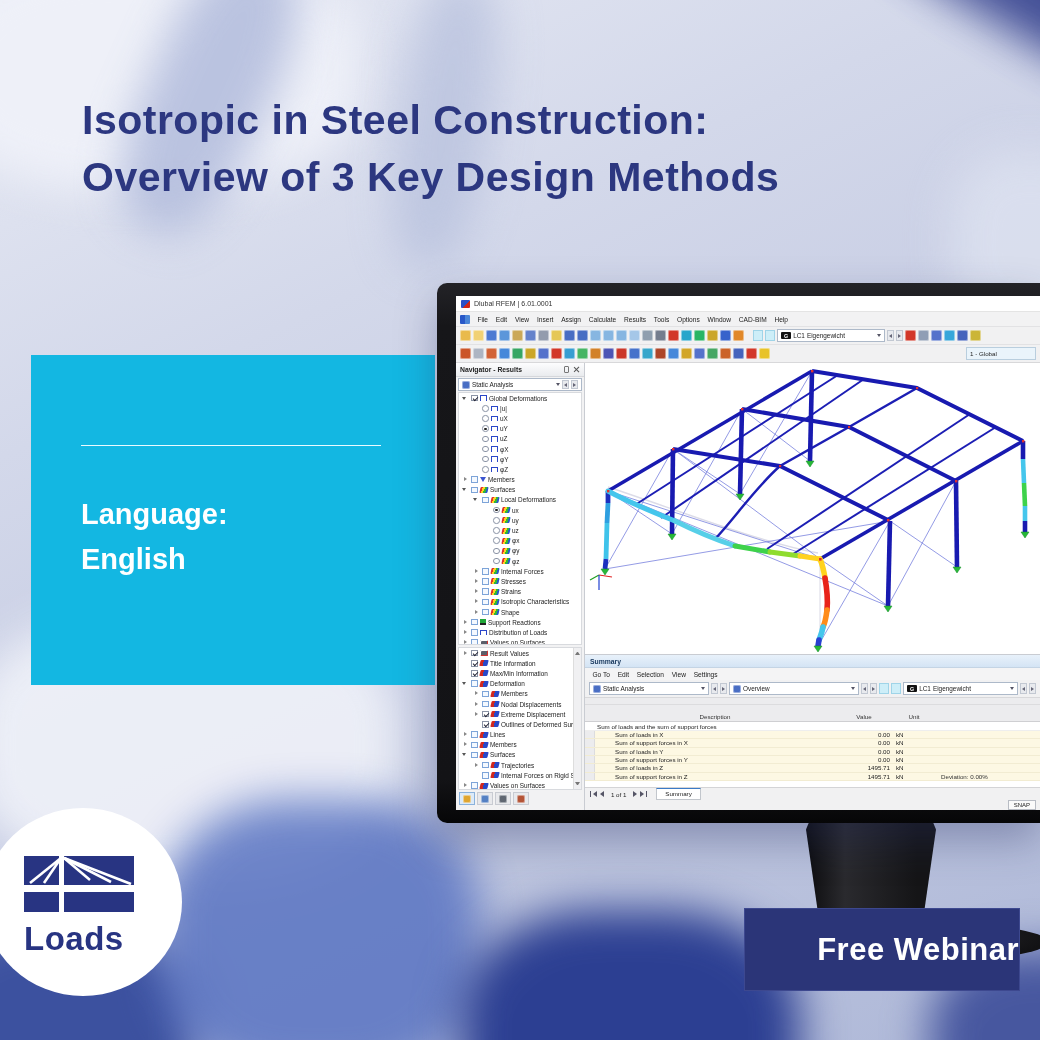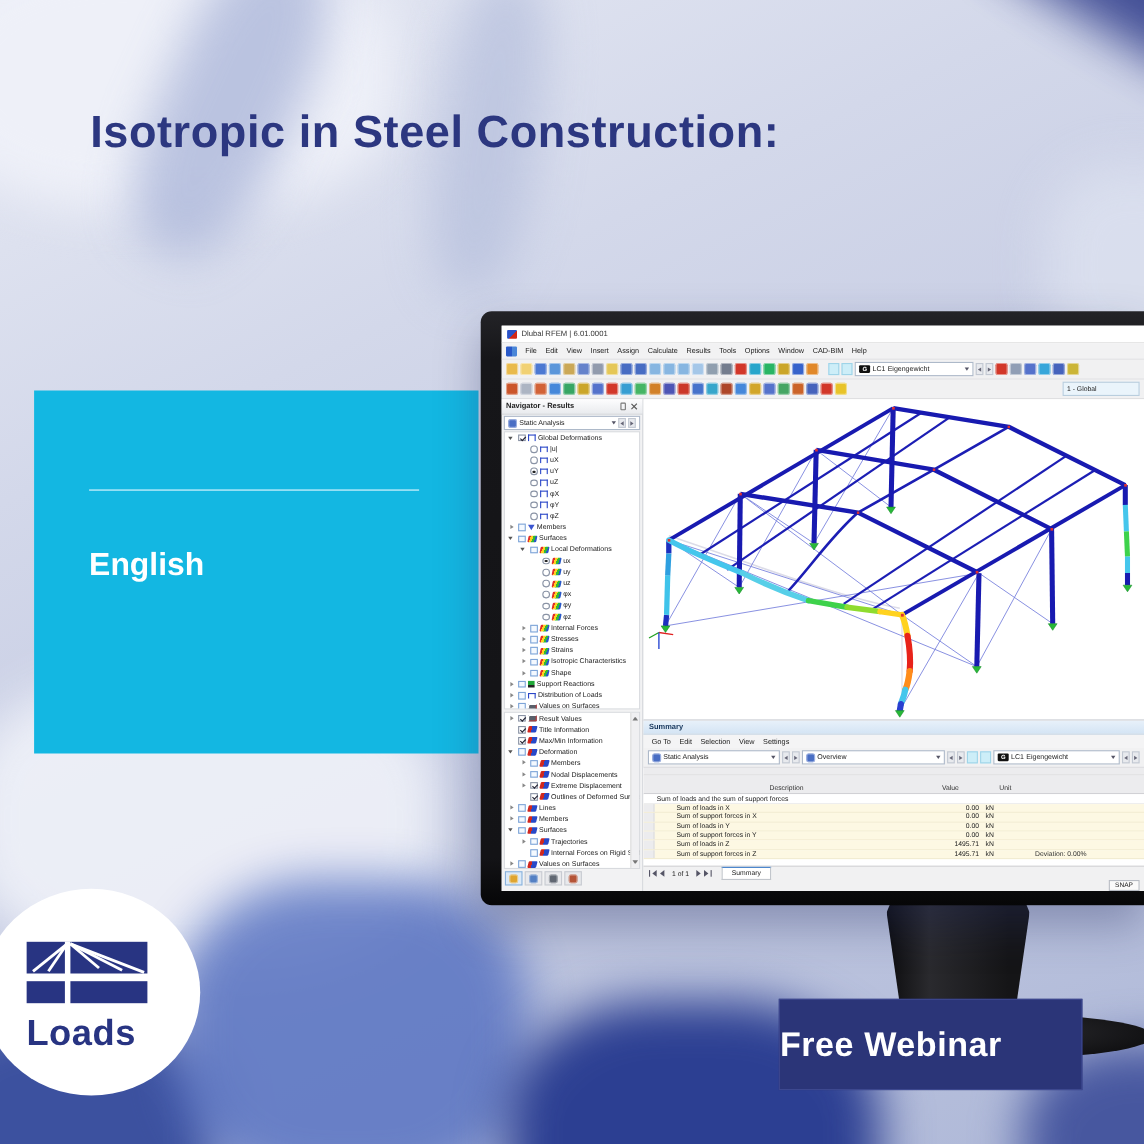--- a/index.html
+++ b/index.html
@@ -159,22 +159,22 @@
   .statusbar { height:10px; background:#f1f1f2; display:flex; justify-content:flex-end; align-items:center; padding-right:4px; }
   .snap { border:1px solid #b8bcc4; background:#fafafa; font-size:6px; padding:0 5px; line-height:8px; }
 
   
   .logo-circle { position:absolute; left:-16px; top:808px; width:198px; height:188px; border-radius:50%;
     background:#fff; }
   .logo-art { position:absolute; left:40px; top:48px; }
   .logo-word { position:absolute; left:40px; top:112px; color:#283482; font-size:33px; font-weight:bold; letter-spacing:.5px; }
 
   
-  .cta { position:absolute; left:708px; top:908px; width:276px; height:83px; background:#2b3578;
-    display:flex; align-items:center; justify-content:flex-start; border:1px solid #3d488f; }
+  .cta { position:absolute; left:744px; top:908px; width:276px; height:83px; background:#2b3578;
+    display:flex; align-items:center; justify-content:flex-end; border:1px solid #3d488f; }
   .cta span { color:#fff; font-size:31px; font-weight:bold; letter-spacing:.5px; }
 </style>
 </head>
 <body>
 
 <div class="bg">
   <div class="b-base"></div>
   <div class="blob b-wl1"></div>
   <div class="blob b-beam-tl"></div>
   <div class="blob b-beam-tc"></div>
@@ -182,25 +182,27 @@
   <div class="blob b-rm"></div>
   <div class="blob b-wl2"></div>
   <div class="blob b-bl"></div>
   <div class="blob b-bm"></div>
   <div class="blob b-bc"></div>
   <div class="blob b-br"></div>
 </div>
 
 <div class="headline">
   <div>Isotropic in Steel Construction:</div>
+  <div>Overview of 3 Key Design Methods</div>
 </div>
 
 <div class="infobox">
   <div class="inner">
     <div class="ib-divider"></div>
+    <div class="ib-lang">Language:</div>
     <div class="ib-langv">English</div>
   </div>
 </div>
 
 <div class="stand-neck"></div>
 <div class="stand-base"></div>
 
 <div class="monitor">
 <div class="screen">
 

